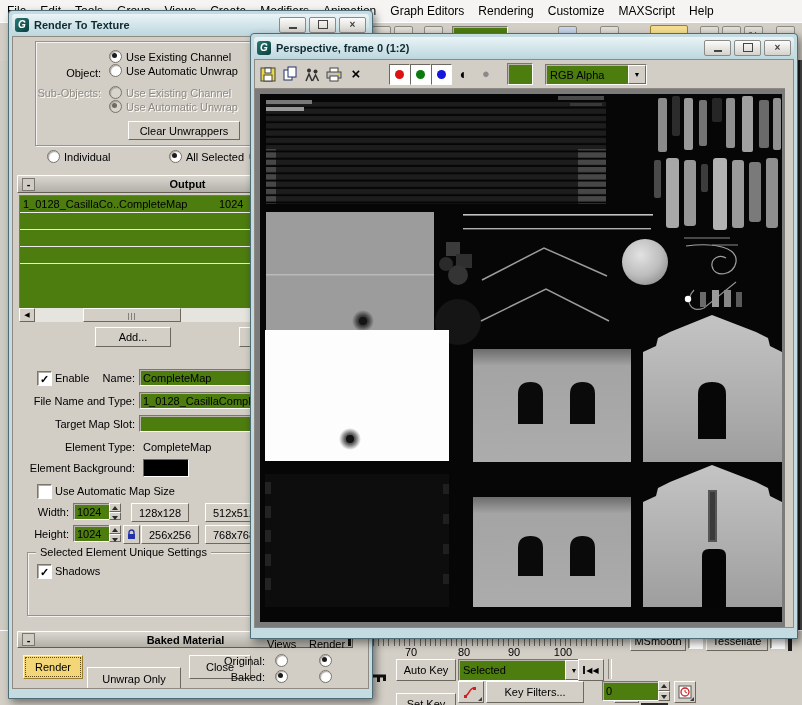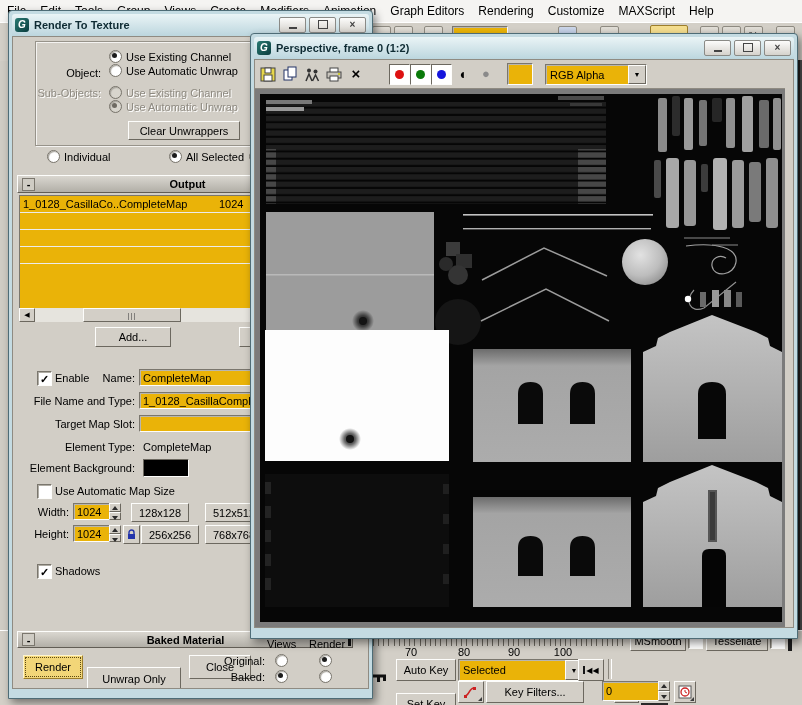--- a/index.html
+++ b/index.html
@@ -2,21 +2,21 @@
 <html><head>
 <meta charset="utf-8">
 <style>
   html,body{margin:0;padding:0}
   #stage{position:relative;width:802px;height:705px;background:#cfccc4;overflow:hidden;
          font-family:"Liberation Sans",sans-serif;font-size:11px;color:#000;cursor:default}
   .abs{position:absolute}
   
   .r{border:1px solid;border-color:#fdfdfb #6c685f #6c685f #fdfdfb;background:#d3cfc7}
   .s{border:1px solid;border-color:#6c685f #fdfdfb #fdfdfb #6c685f}
-  .inset{border:1px solid;border-color:#7a766d #fdfdfb #fdfdfb #7a766d;background:#eab308;box-shadow:inset 1px 1px 0 #b9b6ae}
+  .inset{border:1px solid;border-color:#7a766d #fdfdfb #fdfdfb #7a766d;background:#4d7c0f;box-shadow:inset 1px 1px 0 #b9b6ae}
   .btn{display:flex;align-items:center;justify-content:center;white-space:nowrap}
   .lbl{white-space:nowrap}
   .right{text-align:right}
   .dis{color:#8e8a81;text-shadow:1px 1px 0 #fff}
   
   .menubar{left:0;top:0;width:802px;height:22px;background:#f5f4f2;border-bottom:1px solid #c9c6bf;
            display:flex;align-items:center;font-size:12px}
   .menubar span{padding:0 7px}
   .toolbar{left:0;top:22px;width:802px;height:38px;background:#d3cfc7;border-top:1px solid #fff}
   .ticon{width:17px;height:17px;background:linear-gradient(#e2dfd8,#bdb9b1);border:1px solid #8e8a81;border-radius:2px}
@@ -307,20 +307,23 @@
           <rect x="1" y="5" width="7" height="5" fill="#2233aa"></rect>
         </svg>
       </div>
       <div class="r btn abs" style="left:128px;top:488px;width:56px;height:17px">
           <span>256x256</span>
         </div>
       <div class="r btn abs" style="left:192px;top:488px;width:56px;height:17px">
           <span>768x768</span>
         </div>
 
+      <div class="group abs" style="left:14px;top:515px;width:322px;height:62px">
+        <span class="glabel">Selected Element Unique Settings</span>
+      </div>
       <span class="cb abs" style="left:24px;top:527px">
           <span>✓</span>
         </span>
       <span class="lbl abs" style="left:42px;top:528px">Shadows</span>
 
       <div class="rollout abs" style="left:4px;top:594px;width:334px;height:15px">
         <span class="minus">-</span>
         <span class="rtitle">Baked Material</span>
         <span style="width:3px;height:13px;background:#111;margin-right:1px"></span>
       </div>

